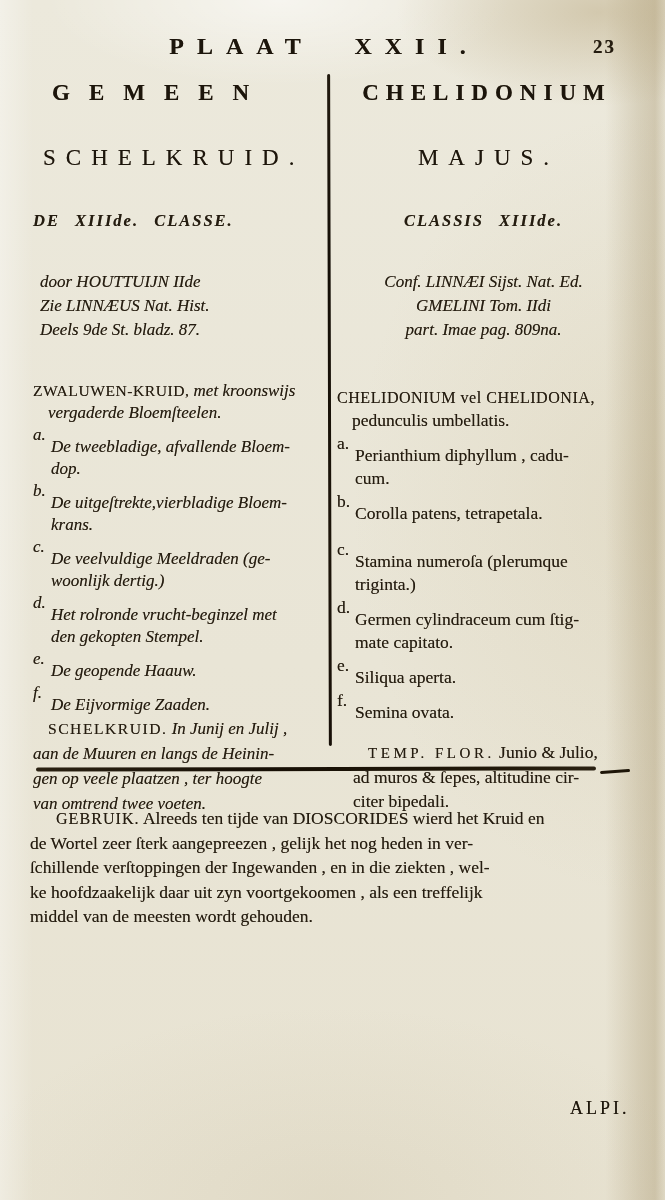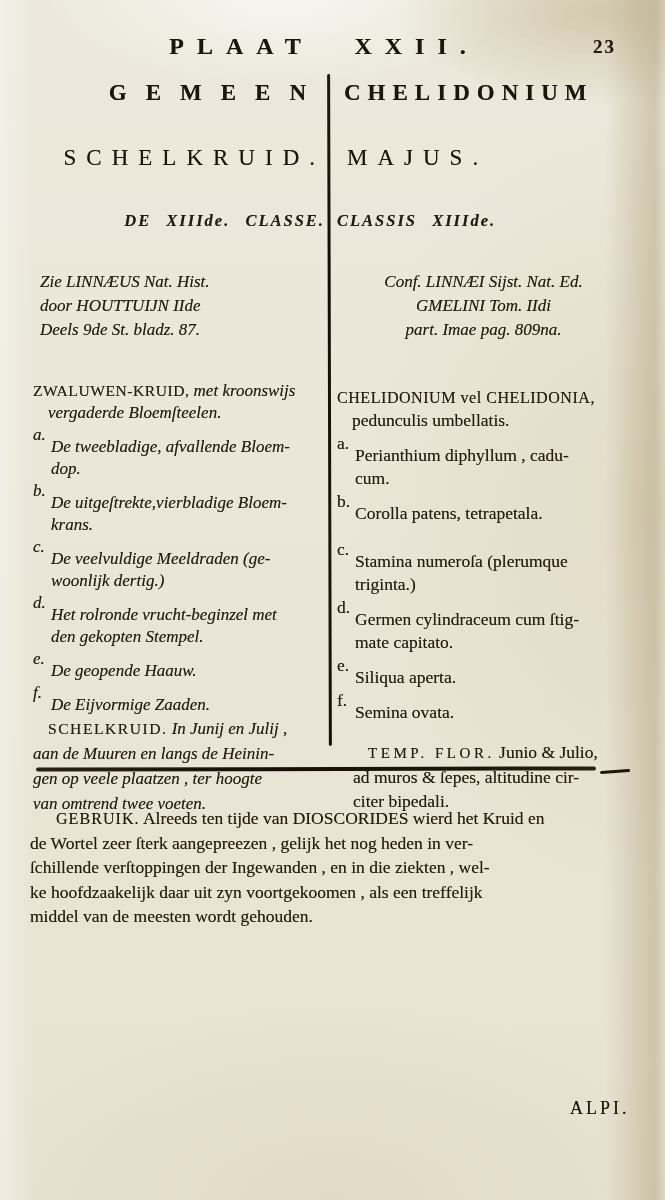--- a/index.html
+++ b/index.html
@@ -16,22 +16,22 @@
       radial-gradient(ellipse 500px 260px at 50% 100%, rgba(160,140,95,0.10), rgba(160,140,95,0) 75%),
       linear-gradient(#ece9dc, #e9e5d6 55%, #e8e3d2);
     text-shadow:0 0 0.5px rgba(40,26,8,0.55);
   }
   
   .plate-title{position:absolute;top:33px;left:0;width:648px;text-align:center;
     font-size:24px;font-weight:700;letter-spacing:13px;word-spacing:22px;color:#1c150b;}
   .page-number{position:absolute;top:36px;left:593px;font-size:19px;font-weight:700;letter-spacing:2px;}
   
   .cell{position:absolute;}
-  .cl{left:33px;width:292px;text-align:right;}
-  .cr{left:337px;width:293px;}
+  .cl{left:33px;width:292px;text-align:left;}
+  .cr{left:337px;width:293px;text-align:center;}
   .title-genus{top:80px;font-size:23px;font-weight:700;letter-spacing:19px;color:#1c150b;text-indent:19px;}
   .title-genus-r{top:80px;font-size:23px;font-weight:700;letter-spacing:7px;color:#1c150b;text-indent:7px;}
   .title-species{top:145px;font-size:23px;font-weight:400;letter-spacing:10px;color:#1c150b;text-indent:10px;}
   .class-line{top:211px;font-size:16.5px;font-weight:600;font-style:italic;letter-spacing:2px;word-spacing:9px;}
   .ref{top:270px;font-size:17px;font-style:italic;line-height:24px;}
   .ref-l{text-align:left;padding-left:7px;box-sizing:border-box;}
   .ref-r{text-align:center;}
   
   .desc{position:absolute;}
   .desc-l{left:33px;top:380px;width:296px;font-style:italic;font-size:17px;}
@@ -74,22 +74,22 @@
   <div class="cell cl title-genus">GEMEEN</div>
   <div class="cell cr title-genus-r">CHELIDONIUM</div>
 
   <div class="cell cl title-species">SCHELKRUID.</div>
   <div class="cell cr title-species">MAJUS.</div>
 
   <div class="cell cl class-line">DE XIIIde. CLASSE.</div>
   <div class="cell cr class-line">CLASSIS XIIIde.</div>
 
   <div class="cell cl ref ref-l">
+    <div>door HOUTTUIJN IIde</div>
     <div>Zie LINNÆUS Nat. Hist.</div>
-    <div>door HOUTTUIJN IIde</div>
     <div>Deels 9de St. bladz. 87.</div>
   </div>
   <div class="cell cr ref ref-r">
     <div>Conf. LINNÆI Sijst. Nat. Ed.</div>
     <div>GMELINI Tom. IIdi</div>
     <div>part. Imae pag. 809na.</div>
   </div>
 
   <div class="col-divider"></div>
 

